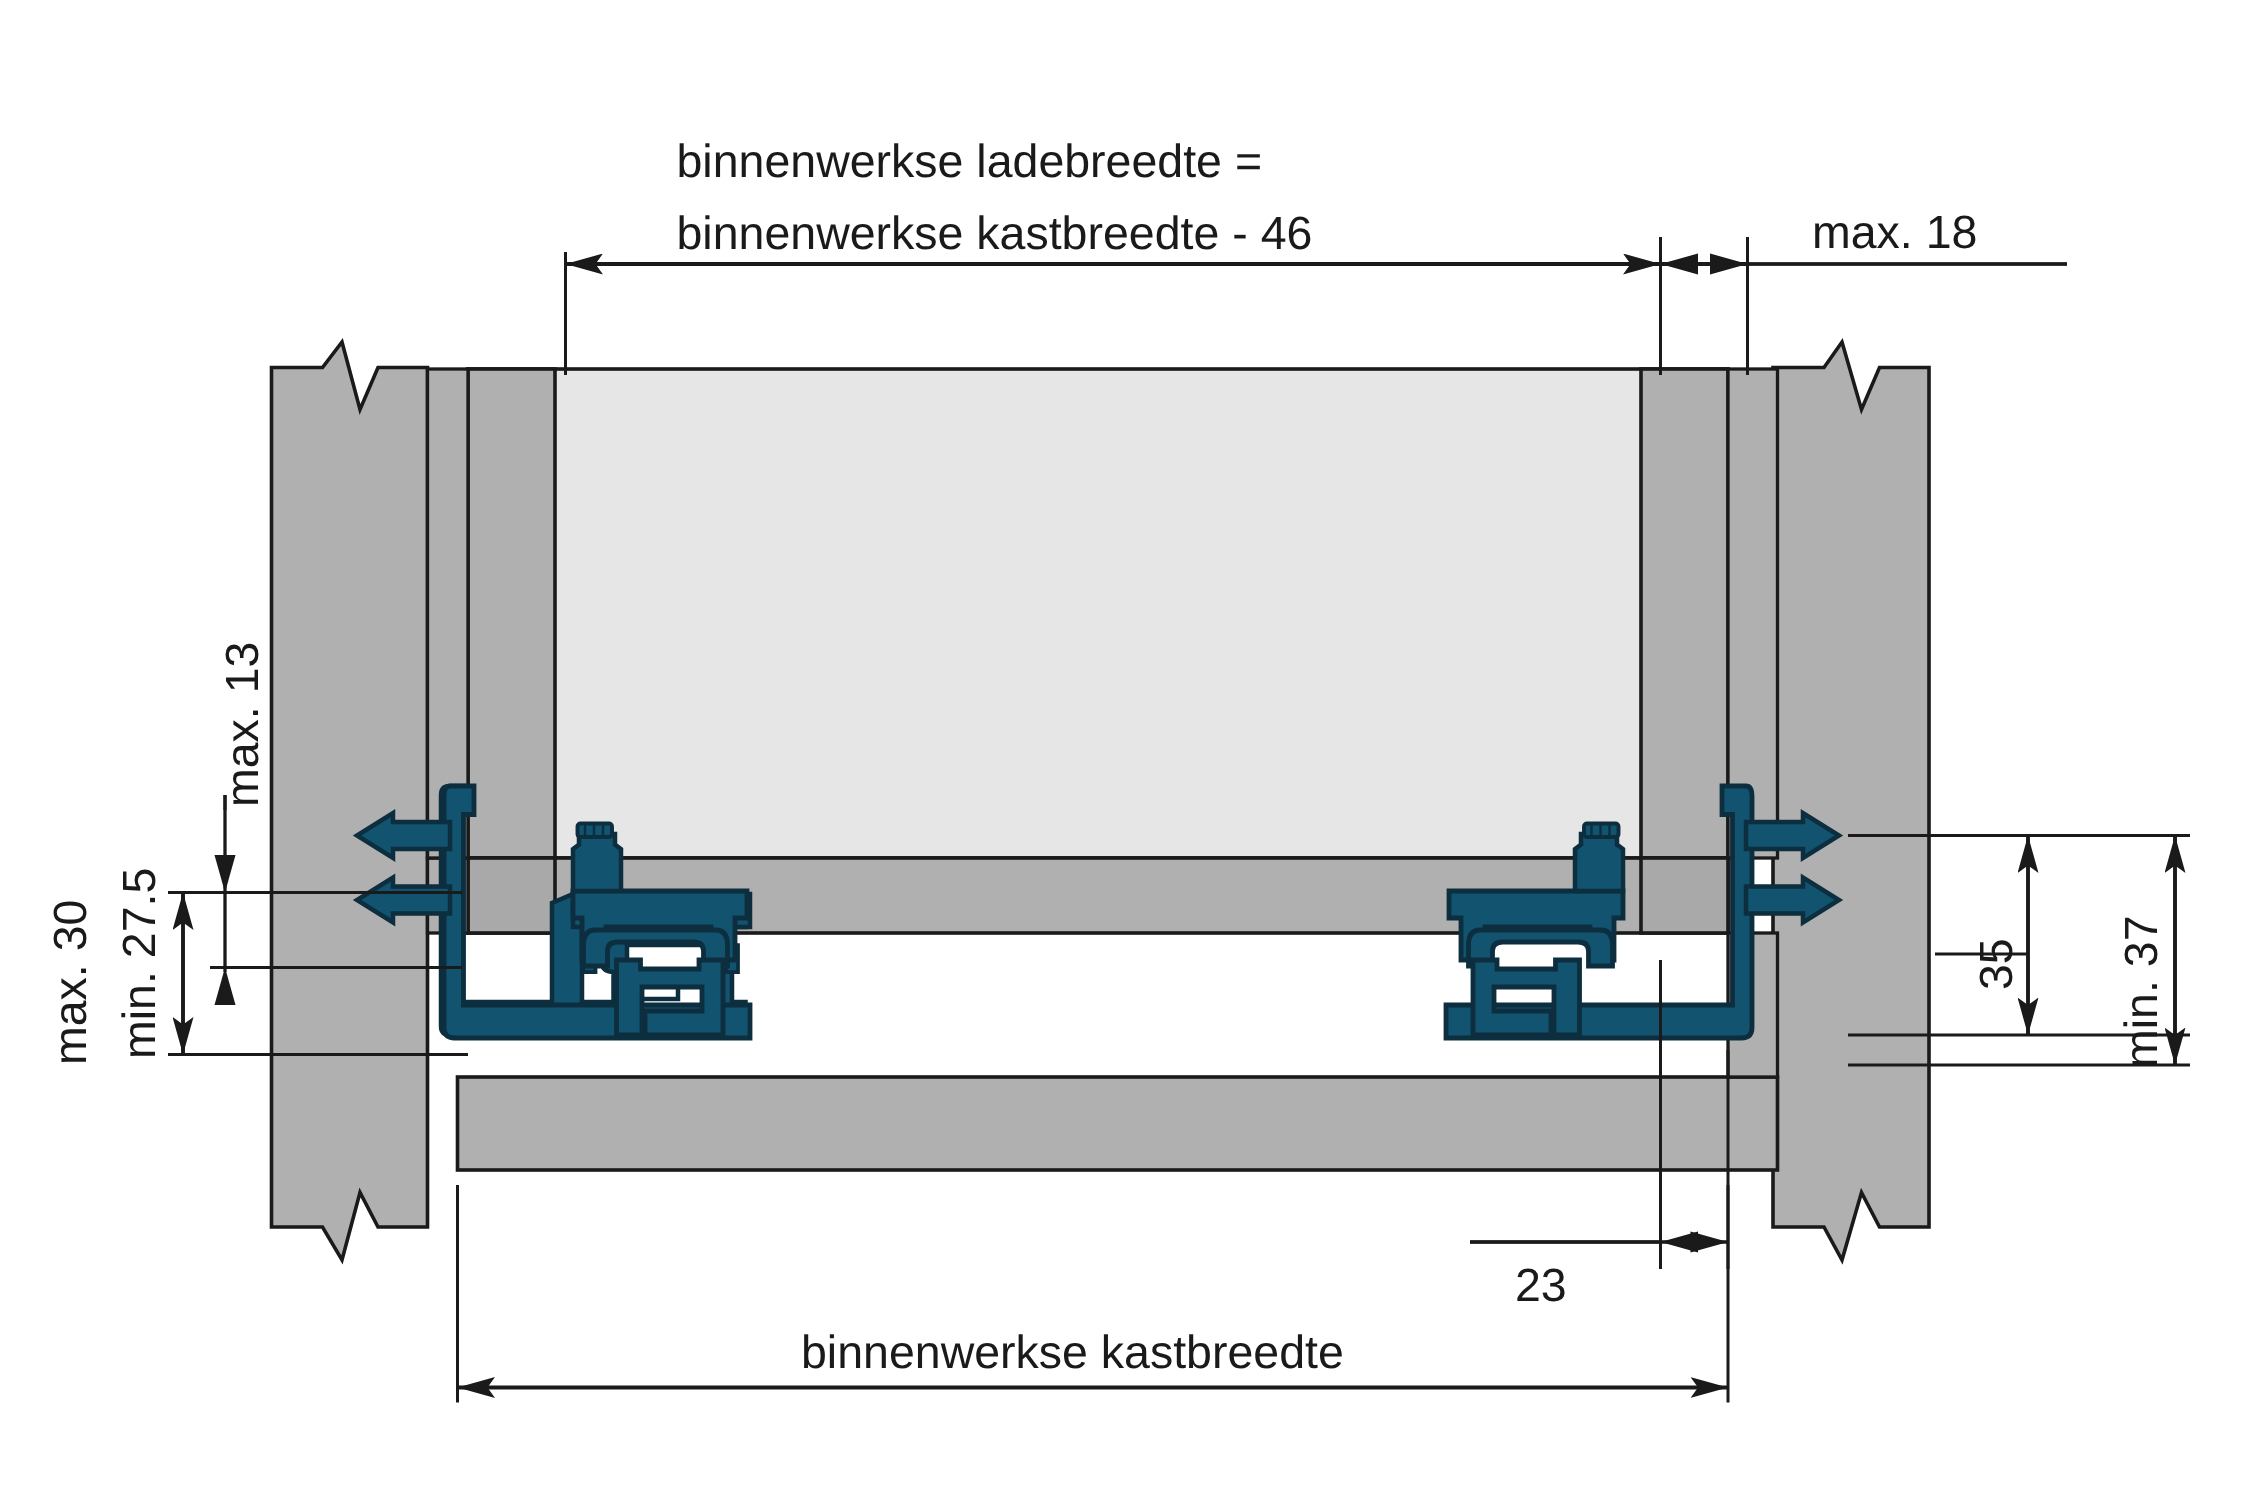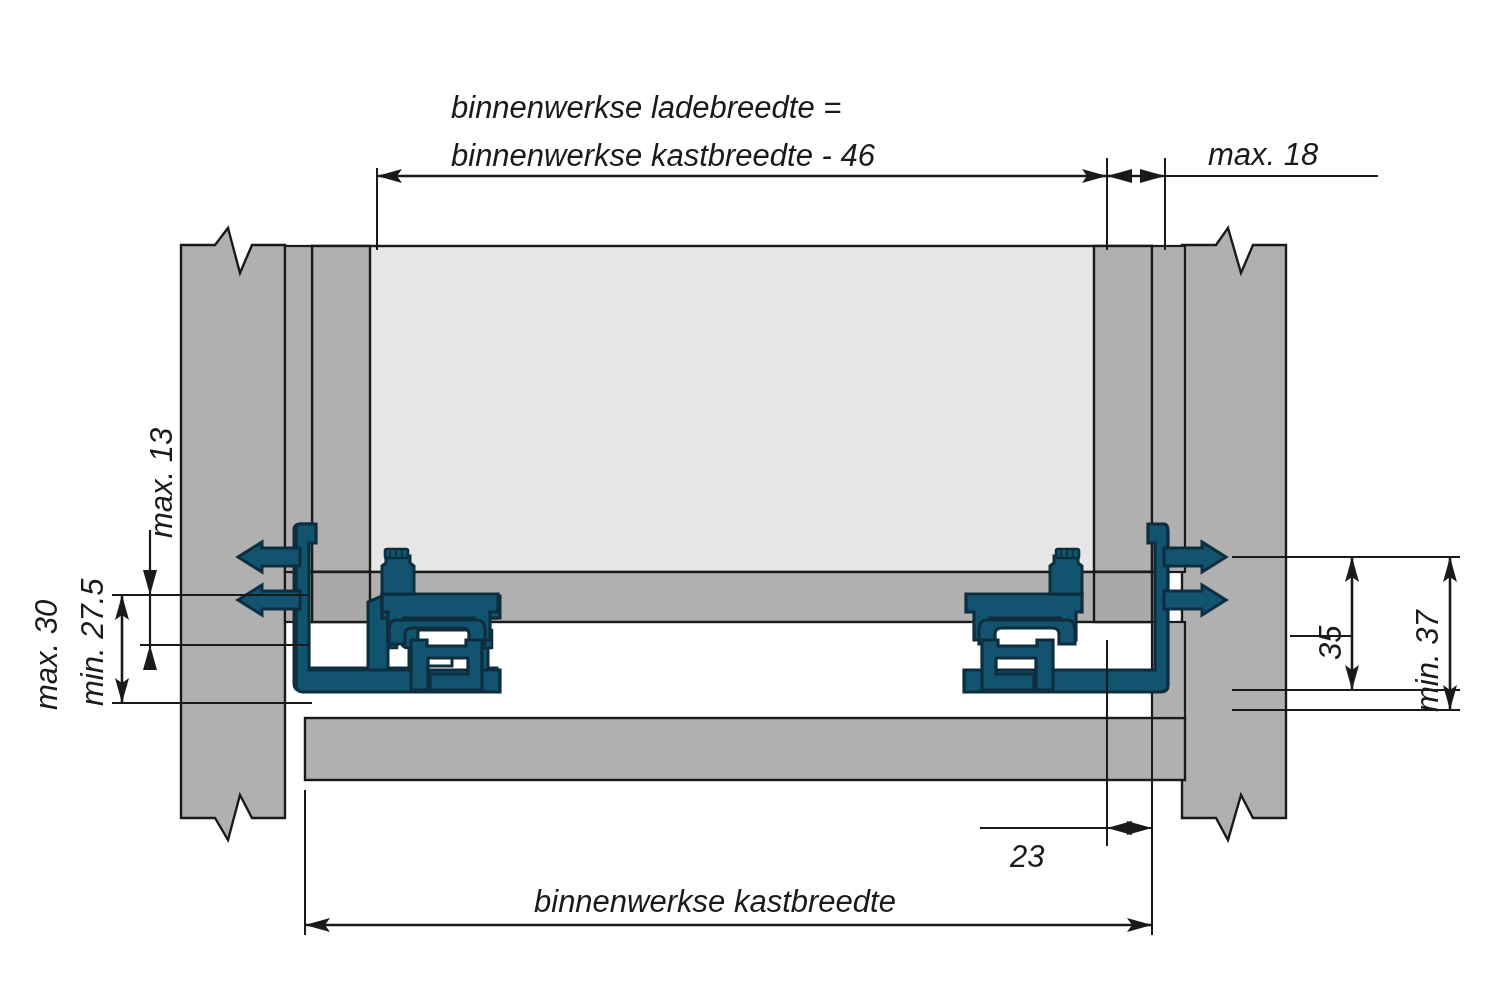--- a/index.html
+++ b/index.html
@@ -1,18 +1,18 @@
 <!DOCTYPE html>
 <html><head>
 <meta charset="utf-8">
 <style>
   html,body{margin:0;padding:0;background:#ffffff;}
   body{width:1500px;height:1000px;overflow:hidden;
        font-family:"Liberation Sans", sans-serif;}
-  #stage{position:relative;width:1420px;height:1000px;background:#fff;font-style:italic;}
+  #stage{position:relative;width:1420px;height:1000px;background:#fff;}
   svg{display:block;}
   .dimtext{font-family:"Liberation Sans", sans-serif;font-size:31px;fill:#1a1a1a;letter-spacing:0px;}
 </style>
 </head>
 <body>
 
 <div id="stage">
 <svg width="1500" height="1000" viewBox="0 0 1500 1000" xmlns="http://www.w3.org/2000/svg">
 
   <defs>

